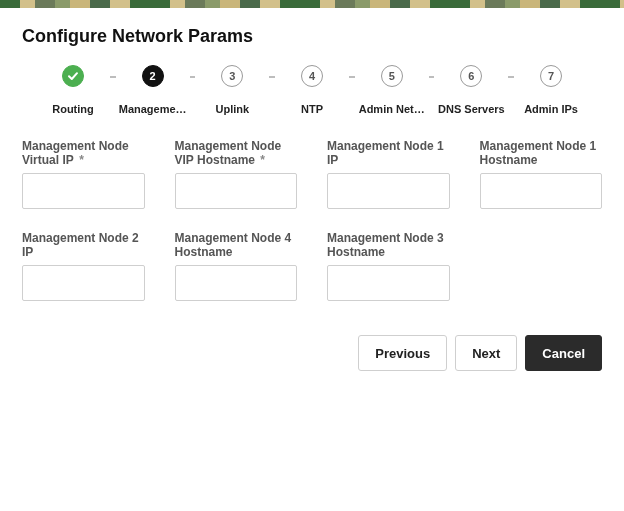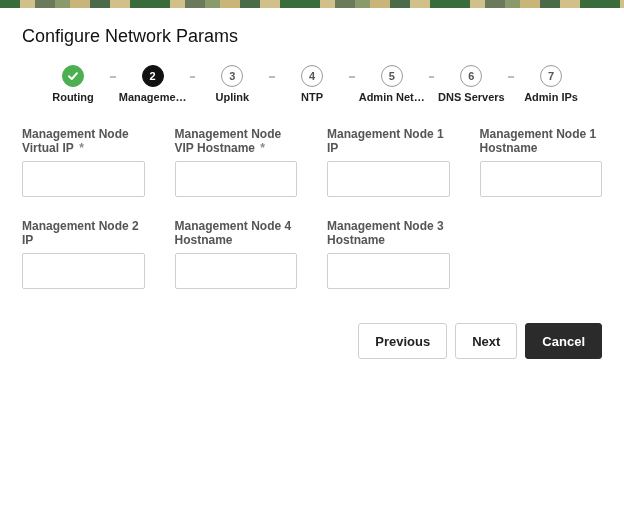--- a/index.html
+++ b/index.html
@@ -15,21 +15,21 @@
     background: repeating-linear-gradient(90deg,
       #3a6b3a 0 20px, #d2c08a 20px 35px, #6b7a5a 35px 55px, #8a9a6a 55px 70px,
       #c9b57a 70px 90px, #4a6a4a 90px 110px, #d2c08a 110px 130px, #3a6b3a 130px 150px);
     filter: blur(0.5px);
   }
   .page {
     padding: 18px 22px 0 22px;
   }
   h1.title {
     font-size: 18px;
-    font-weight: 400;
+    font-weight: 700;
     color: #111;
     margin-bottom: 18px;
   }
   .stepper {
     display: flex;
     align-items: flex-start;
     justify-content: space-between;
     margin: 0 14px 24px 14px;
   }
   .step {
@@ -57,21 +57,21 @@
     background: #111;
     border-color: #111;
     color: #fff;
   }
   .step.done .step-circle {
     background: #4caf50;
     border-color: #4caf50;
     color: #fff;
   }
   .step-label {
-    margin-top: 4px;
+    margin-top: 16px;
     font-size: 11px;
     font-weight: 600;
     color: #222;
     text-align: center;
     white-space: nowrap;
     overflow: hidden;
     text-overflow: ellipsis;
     max-width: 72px;
   }
   .connector {

